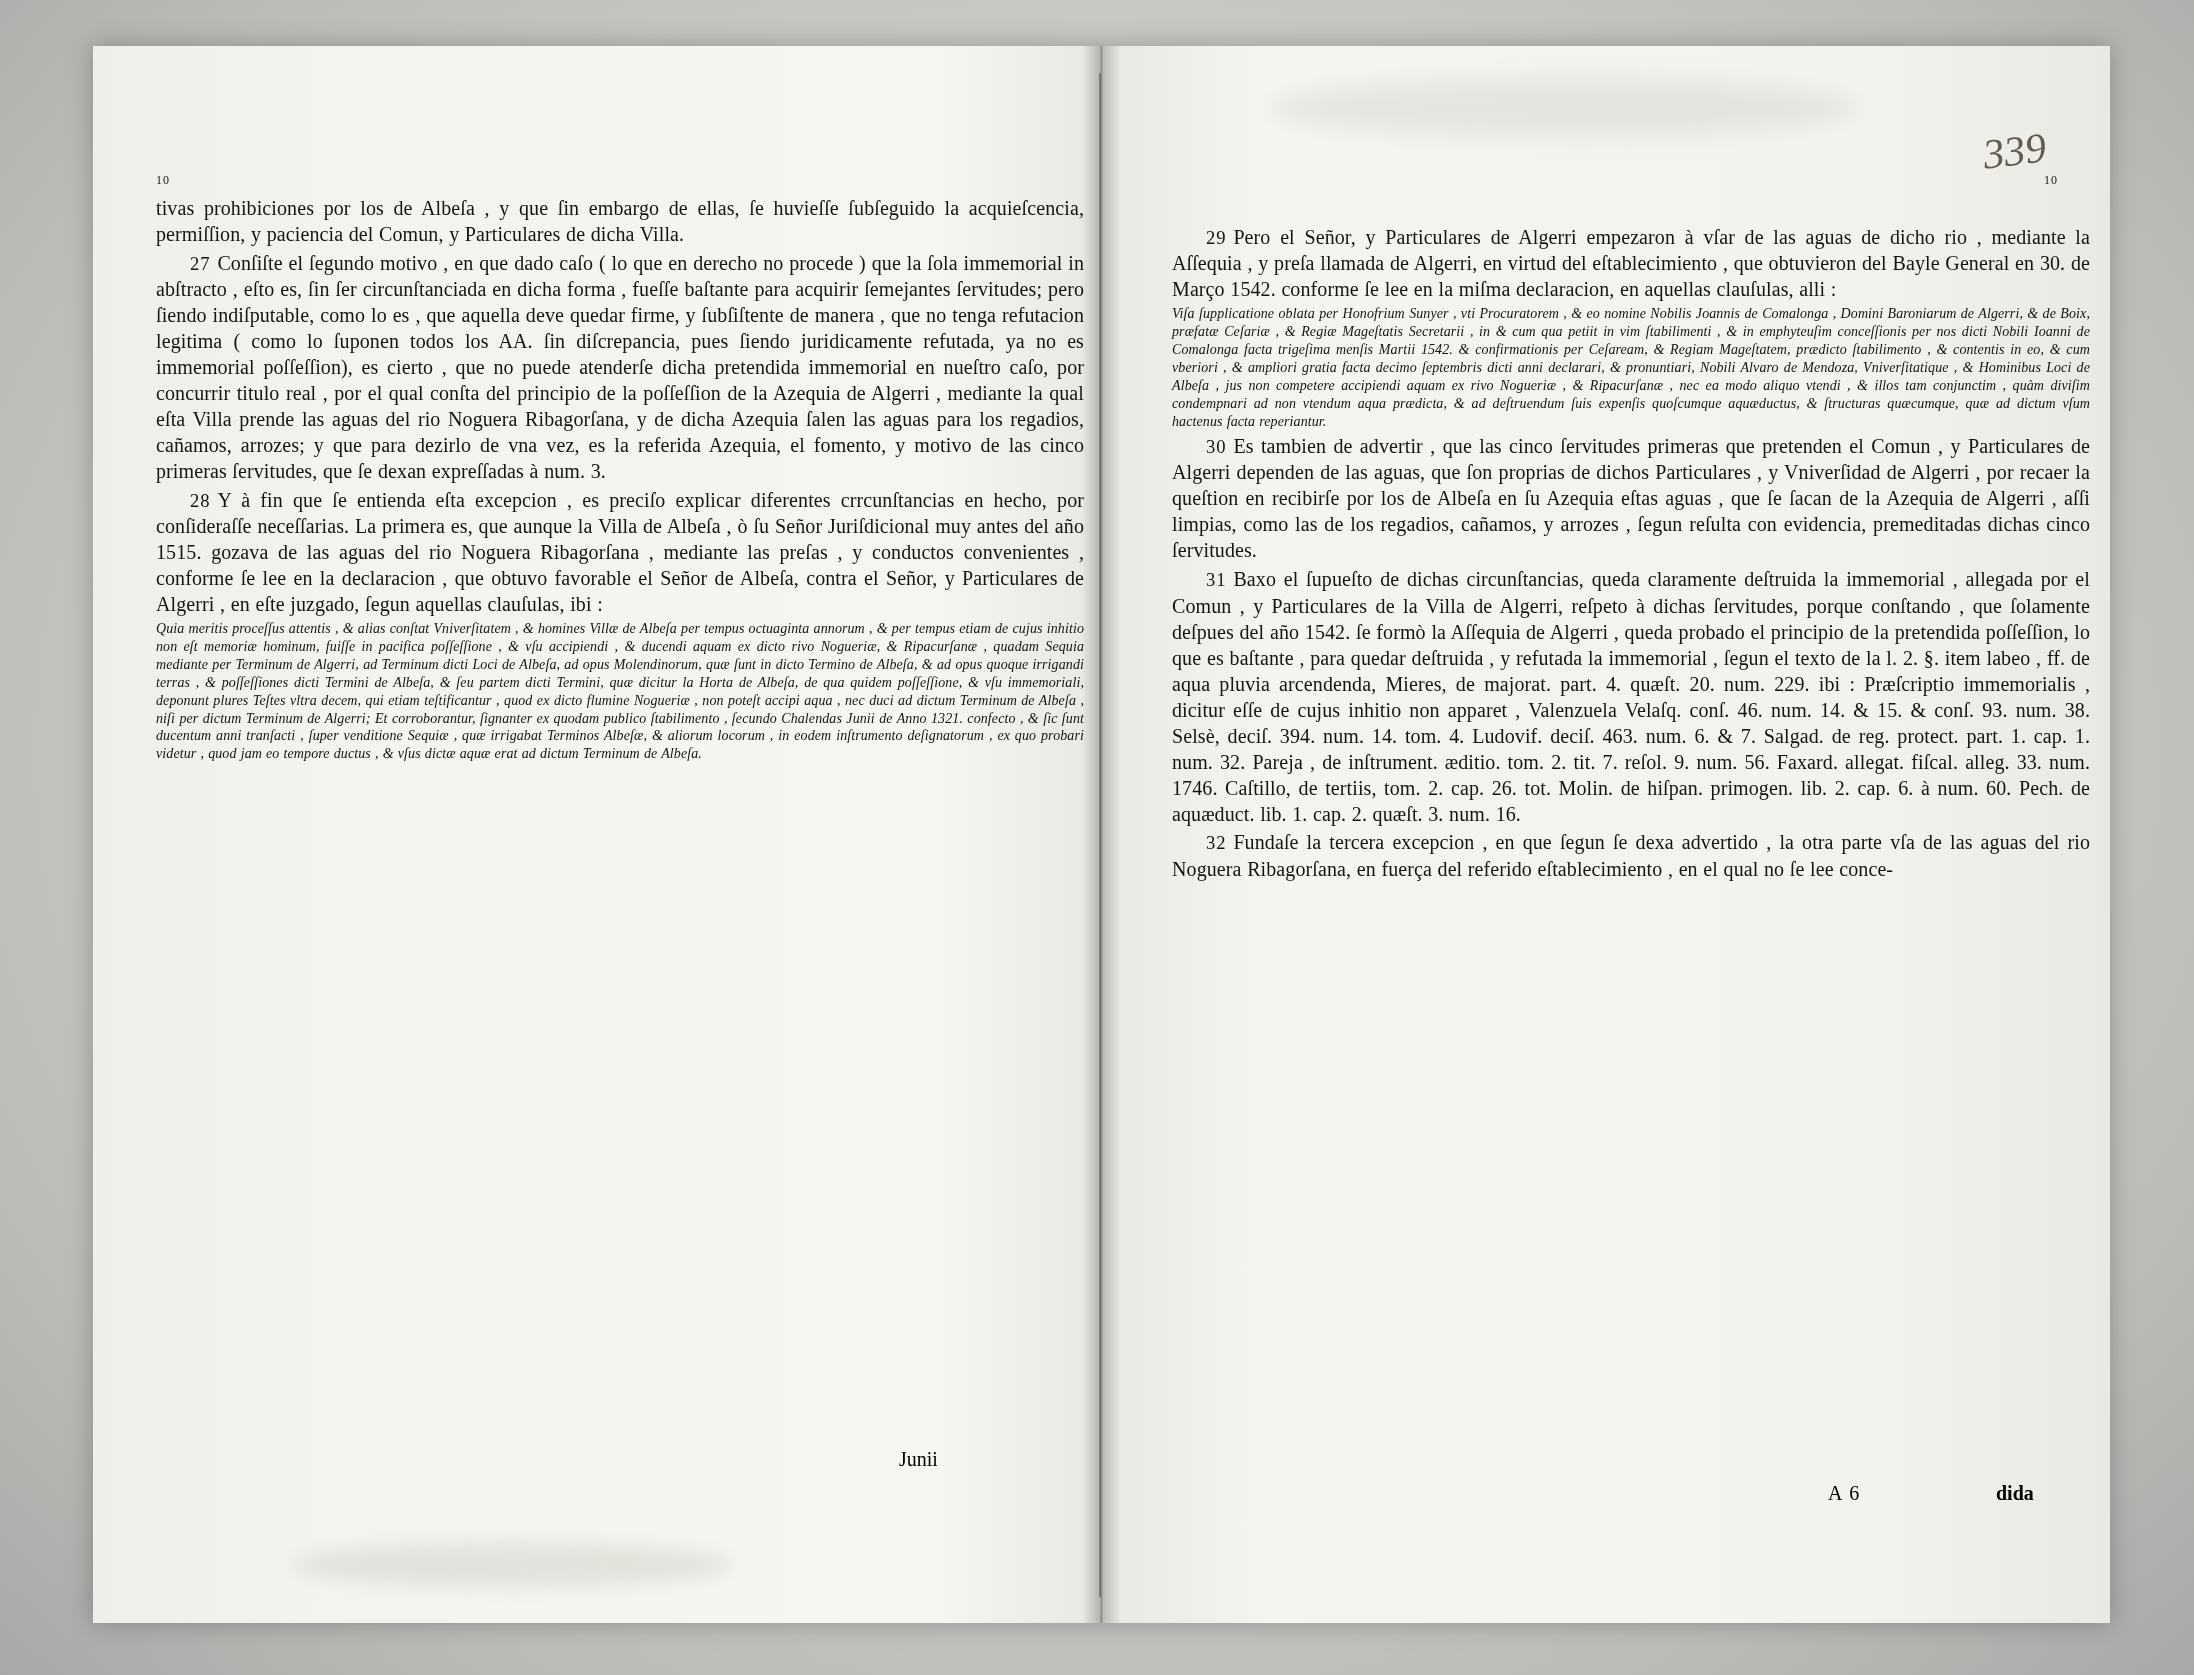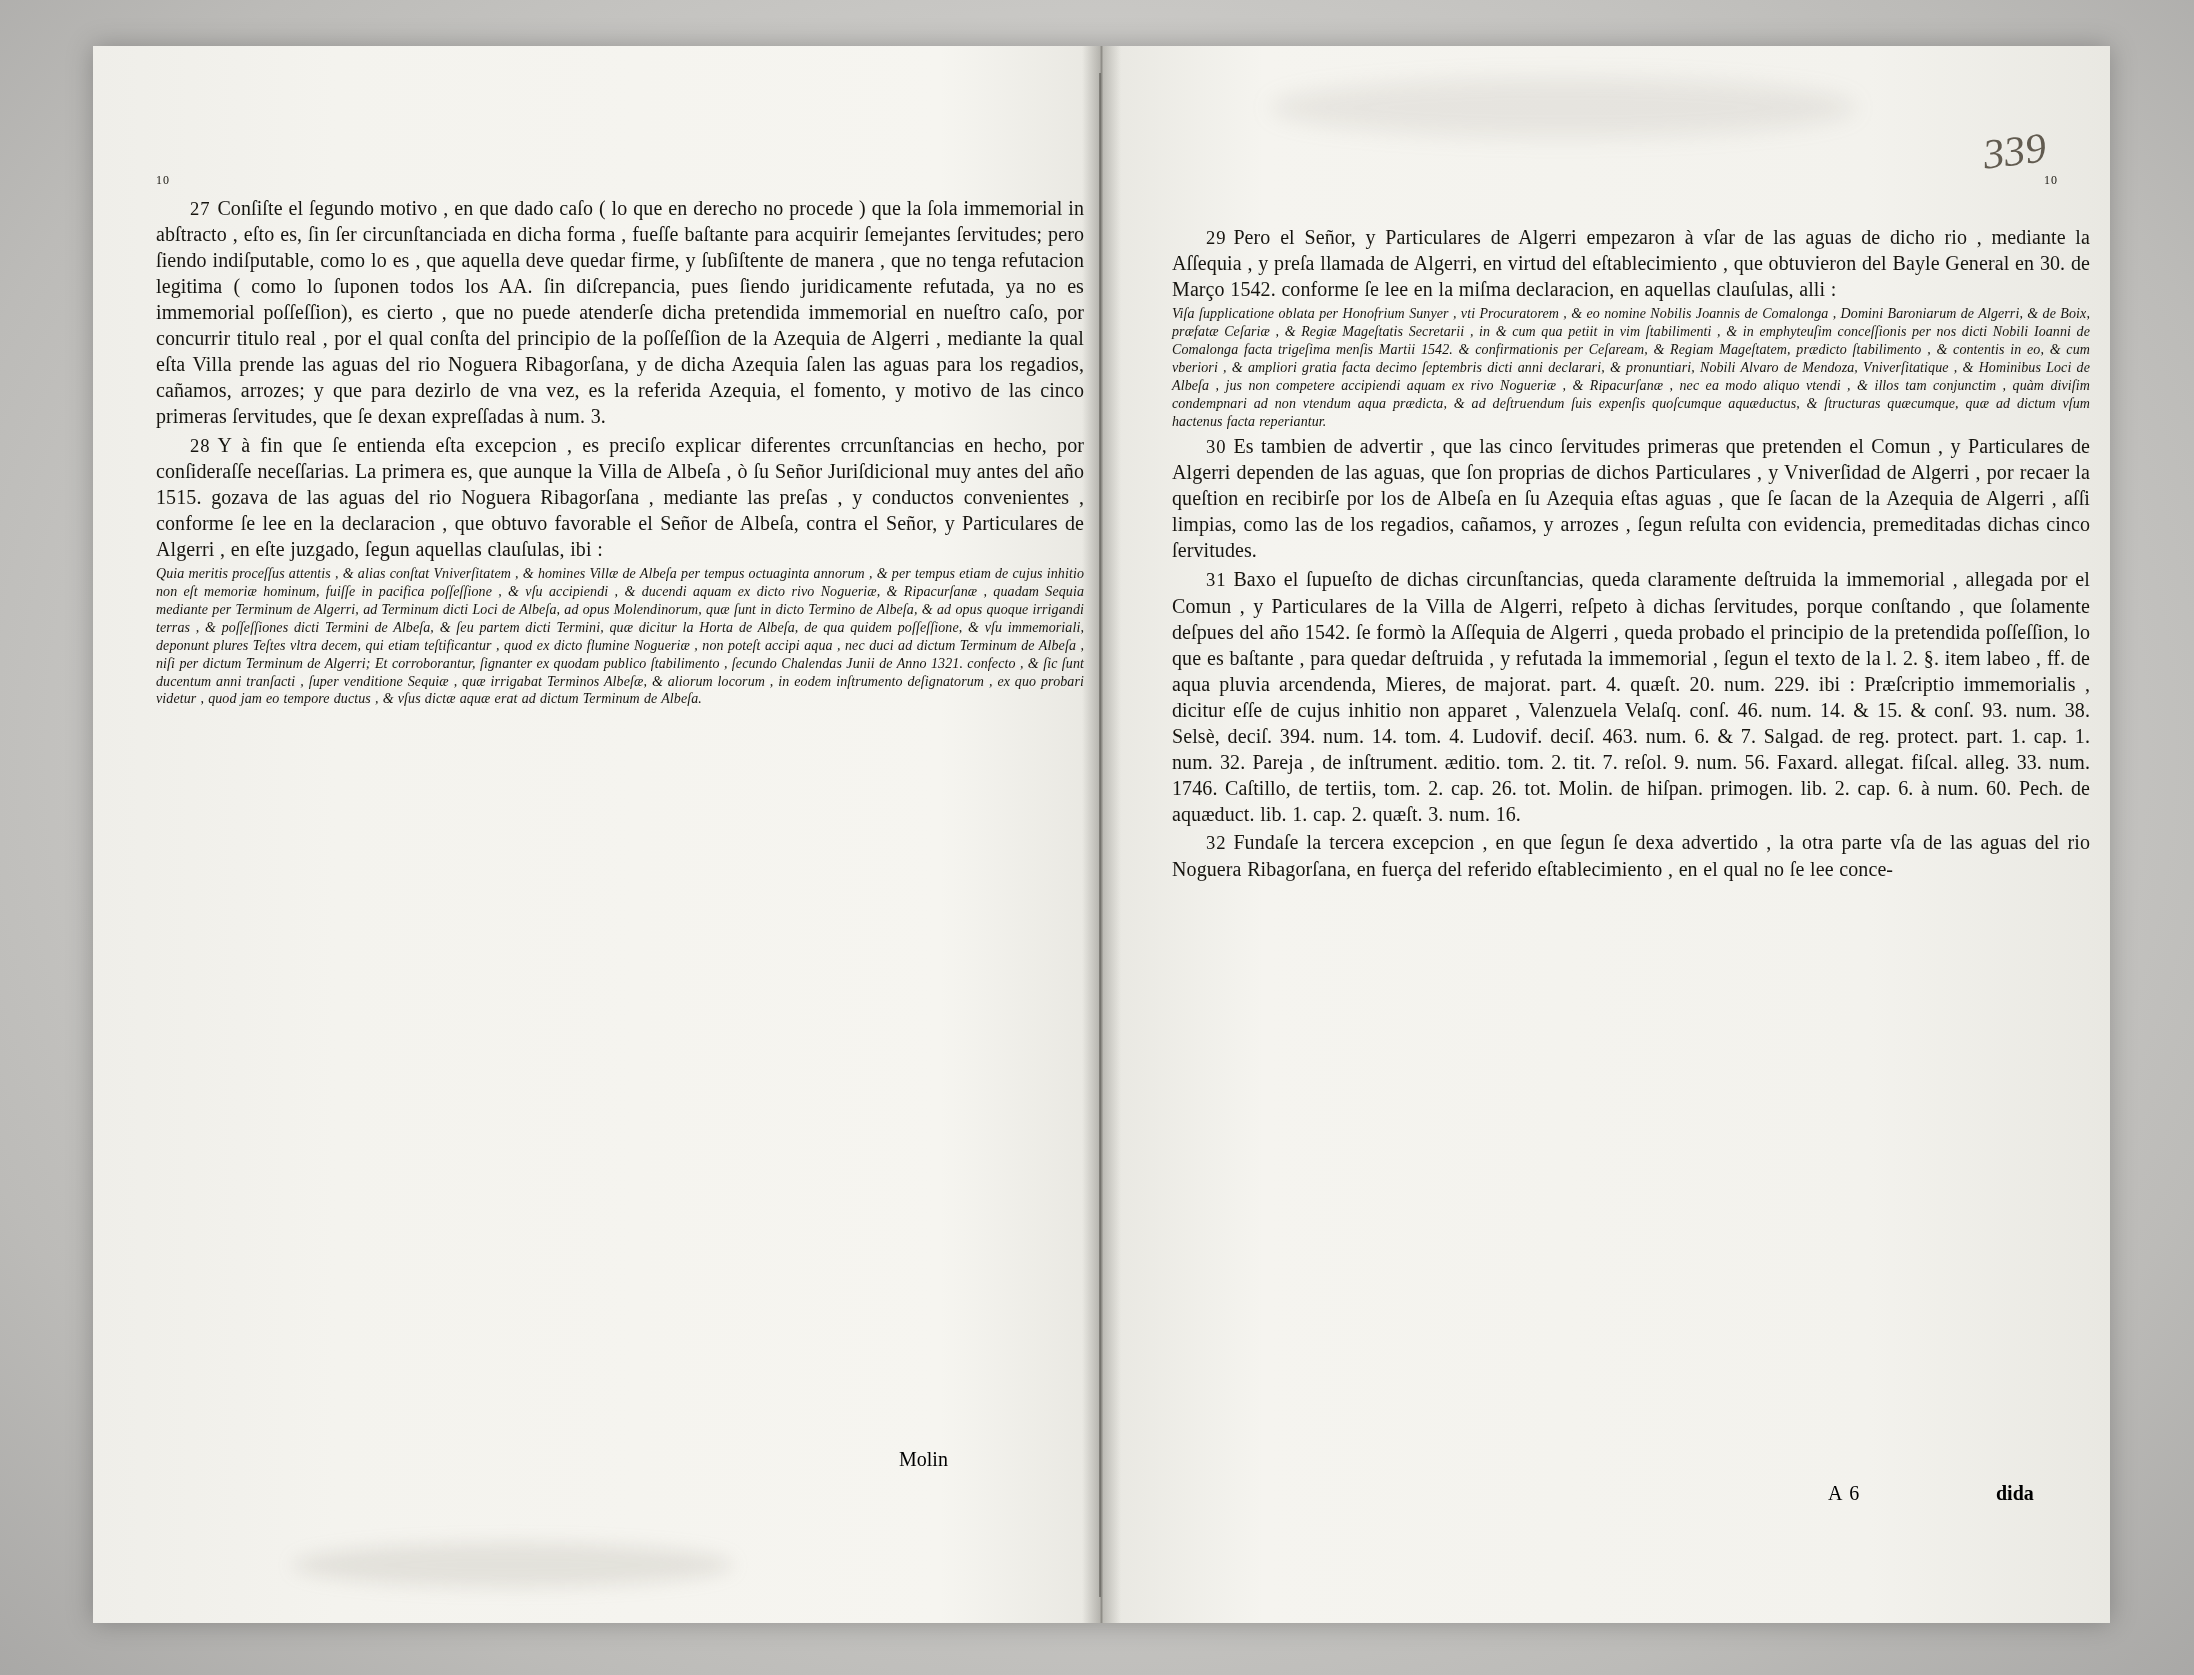--- a/index.html
+++ b/index.html
@@ -129,30 +129,31 @@
 
   <div class="blotch" style="left:293px;top:1543px;width:440px;height:44px;background:rgba(150,145,135,0.18);filter:blur(8.8px);"></div>
   <div class="blotch" style="left:1270px;top:78px;width:586px;height:59px;background:rgba(150,145,135,0.14);filter:blur(10.7px);"></div>
 
   <div class="archive-num">339</div>
 
   <div class="folio" id="folio-left">10</div>
   <div class="folio" id="folio-right">10</div>
 
   <div class="page-col" id="col-left">
+    <p class="para"><span>tivas prohibiciones por los de Albeſa , y que ſin embargo de ellas, ſe huvieſſe ſubſeguido la acquieſcencia, permiſſion, y paciencia del Comun, y Particulares de dicha Villa.</span></p>
     <p class="para indent"><span class="num">27</span><span>Conſiſte el ſegundo motivo , en que dado caſo ( lo que en derecho no procede ) que la ſola immemorial in abſtracto , eſto es, ſin ſer circunſtanciada en dicha forma , fueſſe baſtante para acquirir ſemejantes ſervitudes; pero ſiendo indiſputable, como lo es , que aquella deve quedar firme, y ſubſiſtente de manera , que no tenga refutacion legitima ( como lo ſuponen todos los AA. ſin diſcrepancia, pues ſiendo juridicamente refutada, ya no es immemorial poſſeſſion), es cierto , que no puede atenderſe dicha pretendida immemorial en nueſtro caſo, por concurrir titulo real , por el qual conſta del principio de la poſſeſſion de la Azequia de Algerri , mediante la qual eſta Villa prende las aguas del rio Noguera Ribagorſana, y de dicha Azequia ſalen las aguas para los regadios, cañamos, arrozes; y que para dezirlo de vna vez, es la referida Azequia, el fomento, y motivo de las cinco primeras ſervitudes, que ſe dexan expreſſadas à num. 3.</span></p>
     <p class="para indent"><span class="num">28</span><span>Y à fin que ſe entienda eſta excepcion , es preciſo explicar diferentes crrcunſtancias en hecho, por conſideraſſe neceſſarias. La primera es, que aunque la Villa de Albeſa , ò ſu Señor Juriſdicional muy antes del año 1515. gozava de las aguas del rio Noguera Ribagorſana , mediante las preſas , y conductos convenientes , conforme ſe lee en la declaracion , que obtuvo favorable el Señor de Albeſa, contra el Señor, y Particulares de Algerri , en eſte juzgado, ſegun aquellas clauſulas, ibi :</span></p>
     <p class="para italic"><span>Quia meritis proceſſus attentis , &amp; alias conſtat Vniverſitatem , &amp; homines Villæ de Albeſa per tempus octuaginta annorum , &amp; per tempus etiam de cujus inhitio non eſt memoriæ hominum, fuiſſe in pacifica poſſeſſione , &amp; vſu accipiendi , &amp; ducendi aquam ex dicto rivo Nogueriæ, &amp; Ripacurſanæ , quadam Sequia mediante per Terminum de Algerri, ad Terminum dicti Loci de Albeſa, ad opus Molendinorum, quæ ſunt in dicto Termino de Albeſa, &amp; ad opus quoque irrigandi terras , &amp; poſſeſſiones dicti Termini de Albeſa, &amp; ſeu partem dicti Termini, quæ dicitur la Horta de Albeſa, de qua quidem poſſeſſione, &amp; vſu immemoriali, deponunt plures Teſtes vltra decem, qui etiam teſtificantur , quod ex dicto flumine Nogueriæ , non poteſt accipi aqua , nec duci ad dictum Terminum de Albeſa , niſi per dictum Terminum de Algerri; Et corroborantur, ſignanter ex quodam publico ſtabilimento , ſecundo Chalendas Junii de Anno 1321. confecto , &amp; ſic ſunt ducentum anni tranſacti , ſuper venditione Sequiæ , quæ irrigabat Terminos Albeſæ, &amp; aliorum locorum , in eodem inſtrumento deſignatorum , ex quo probari videtur , quod jam eo tempore ductus , &amp; vſus dictæ aquæ erat ad dictum Terminum de Albeſa.</span></p>
   </div>
 
   <div class="page-col" id="col-right">
     <p class="para indent"><span class="num">29</span><span>Pero el Señor, y Particulares de Algerri empezaron à vſar de las aguas de dicho rio , mediante la Aſſequia , y preſa llamada de Algerri, en virtud del eſtablecimiento , que obtuvieron del Bayle General en 30. de Março 1542. conforme ſe lee en la miſma declaracion, en aquellas clauſulas, alli :</span></p>
     <p class="para italic"><span>Viſa ſupplicatione oblata per Honofrium Sunyer , vti Procuratorem , &amp; eo nomine Nobilis Joannis de Comalonga , Domini Baroniarum de Algerri, &amp; de Boix, præfatæ Ceſariæ , &amp; Regiæ Mageſtatis Secretarii , in &amp; cum qua petiit in vim ſtabilimenti , &amp; in emphyteuſim conceſſionis per nos dicti Nobili Ioanni de Comalonga facta trigeſima menſis Martii 1542. &amp; confirmationis per Ceſaream, &amp; Regiam Mageſtatem, prædicto ſtabilimento , &amp; contentis in eo, &amp; cum vberiori , &amp; ampliori gratia facta decimo ſeptembris dicti anni declarari, &amp; pronuntiari, Nobili Alvaro de Mendoza, Vniverſitatique , &amp; Hominibus Loci de Albeſa , jus non competere accipiendi aquam ex rivo Nogueriæ , &amp; Ripacurſanæ , nec ea modo aliquo vtendi , &amp; illos tam conjunctim , quàm diviſim condempnari ad non vtendum aqua prædicta, &amp; ad deſtruendum ſuis expenſis quoſcumque aquæductus, &amp; ſtructuras quæcumque, quæ ad dictum vſum hactenus facta reperiantur.</span></p>
     <p class="para indent"><span class="num">30</span><span>Es tambien de advertir , que las cinco ſervitudes primeras que pretenden el Comun , y Particulares de Algerri dependen de las aguas, que ſon proprias de dichos Particulares , y Vniverſidad de Algerri , por recaer la queſtion en recibirſe por los de Albeſa en ſu Azequia eſtas aguas , que ſe ſacan de la Azequia de Algerri , aſſi limpias, como las de los regadios, cañamos, y arrozes , ſegun reſulta con evidencia, premeditadas dichas cinco ſervitudes.</span></p>
     <p class="para indent"><span class="num">31</span><span>Baxo el ſupueſto de dichas circunſtancias, queda claramente deſtruida la immemorial , allegada por el Comun , y Particulares de la Villa de Algerri, reſpeto à dichas ſervitudes, porque conſtando , que ſolamente deſpues del año 1542. ſe formò la Aſſequia de Algerri , queda probado el principio de la pretendida poſſeſſion, lo que es baſtante , para quedar deſtruida , y refutada la immemorial , ſegun el texto de la l. 2. §. item labeo , ff. de aqua pluvia arcendenda, Mieres, de majorat. part. 4. quæſt. 20. num. 229. ibi : Præſcriptio immemorialis , dicitur eſſe de cujus inhitio non apparet , Valenzuela Velaſq. conſ. 46. num. 14. &amp; 15. &amp; conſ. 93. num. 38. Selsè, deciſ. 394. num. 14. tom. 4. Ludovif. deciſ. 463. num. 6. &amp; 7. Salgad. de reg. protect. part. 1. cap. 1. num. 32. Pareja , de inſtrument. æditio. tom. 2. tit. 7. reſol. 9. num. 56. Faxard. allegat. fiſcal. alleg. 33. num. 1746. Caſtillo, de tertiis, tom. 2. cap. 26. tot. Molin. de hiſpan. primogen. lib. 2. cap. 6. à num. 60. Pech. de aquæduct. lib. 1. cap. 2. quæſt. 3. num. 16.</span></p>
     <p class="para indent"><span class="num">32</span><span>Fundaſe la tercera excepcion , en que ſegun ſe dexa advertido , la otra parte vſa de las aguas del rio Noguera Ribagorſana, en fuerça del referido eſtablecimiento , en el qual no ſe lee conce-</span></p>
   </div>
 
-  <div class="catchword" id="catch-left">Molin</div>
+  <div class="catchword" id="catch-left">Junii</div>
   <div id="sig-right">A 6</div>
   <div class="catchword" id="catch-right">dida</div>
 </div>
 
 
 </body></html>

